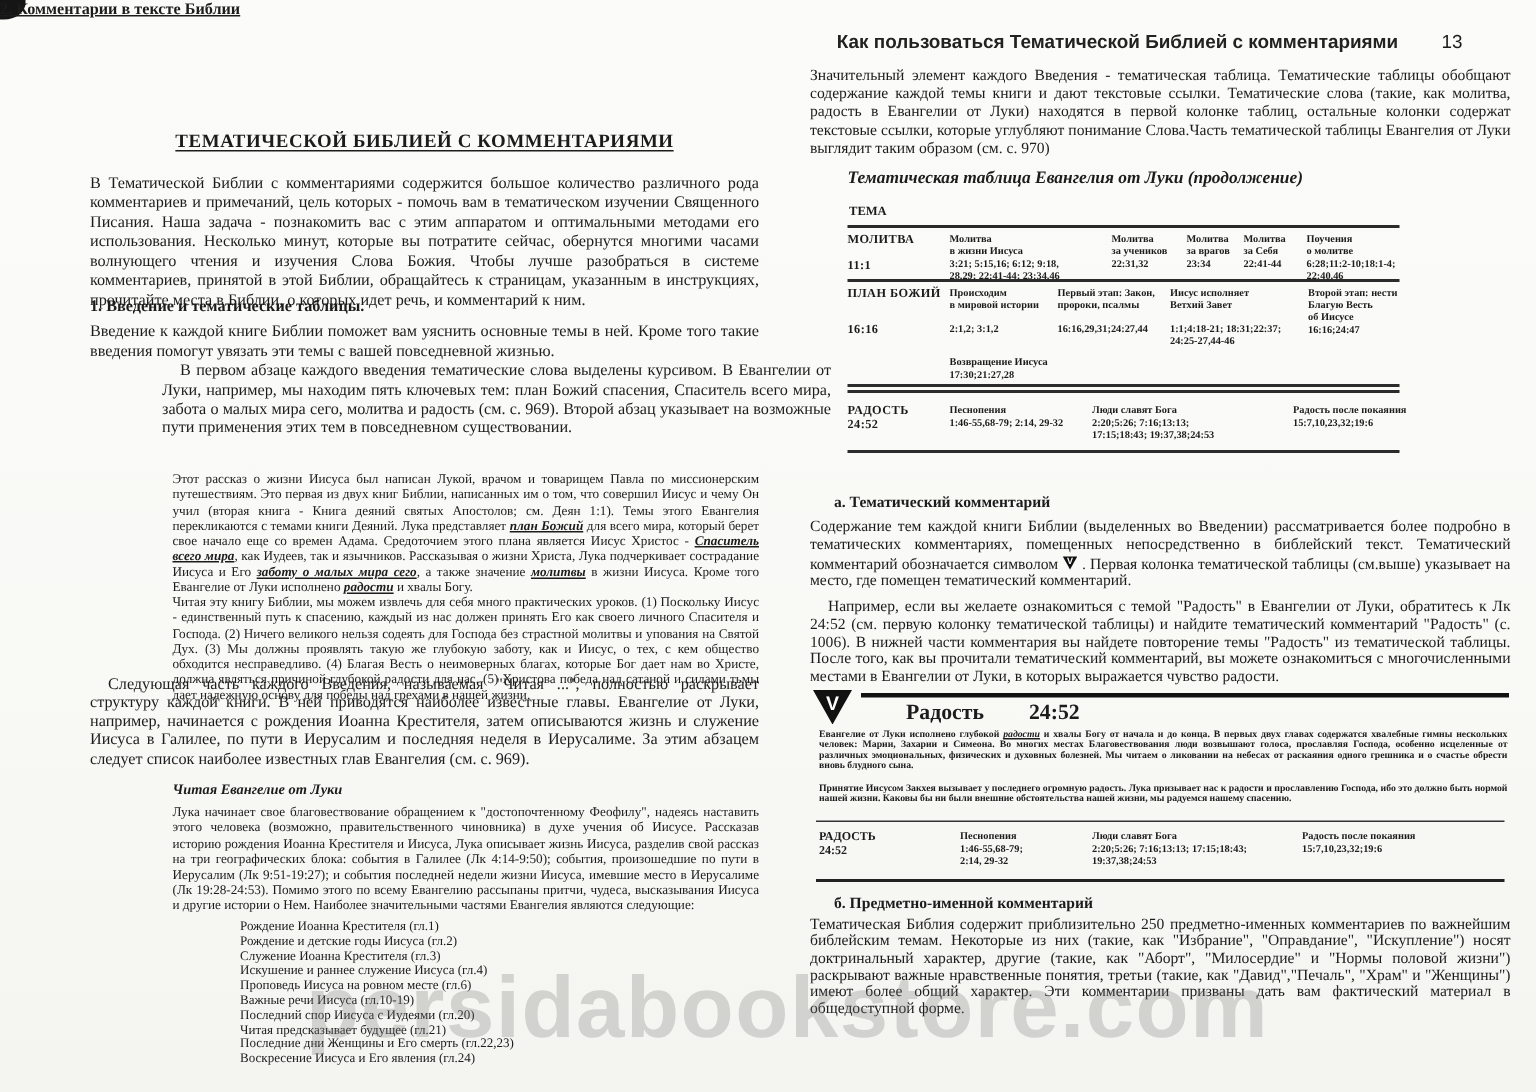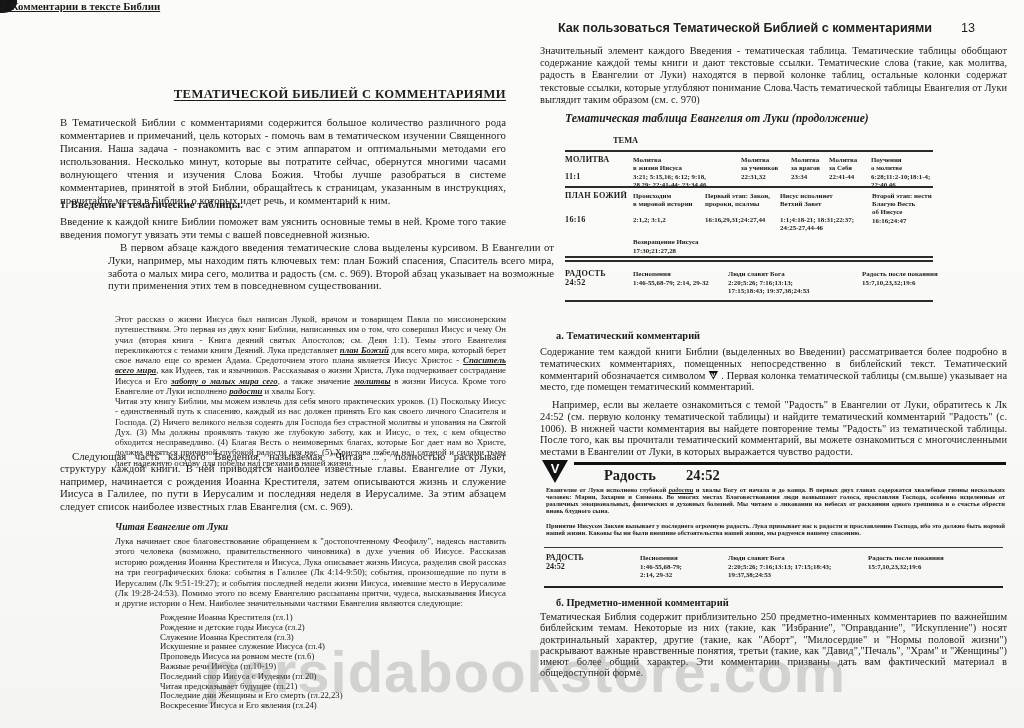--- a/index.html
+++ b/index.html
@@ -11,21 +11,21 @@
                border-radius:0 0 85% 0;}
   .pre{white-space:pre-line;}
   .indent{text-indent:12px;}
   .kw{font-weight:700;font-style:italic;text-decoration:underline;}
 
   
   .page{position:absolute;inset:0;}
   .lp{position:absolute;left:60px;width:446px;}
   .lp-title{top:50px;text-align:center;font-size:17px;font-weight:700;letter-spacing:2.5px;
             text-decoration:underline;text-underline-offset:3px;}
-  .lp-subtitle{top:87px;text-align:right;font-size:12.6px;font-weight:700;letter-spacing:.4px;
+  .lp-subtitle{top:87px;text-align:center;font-size:12.6px;font-weight:700;letter-spacing:.4px;
                text-decoration:underline;text-underline-offset:2px;}
   .p{font-size:10.8px;line-height:13px;text-align:justify;margin:0;}
   .p1{top:116px;}
   .h3{top:198px;font-size:10.8px;font-weight:700;}
   .p2{top:215px;line-height:12.6px;}
   .p3{top:241px;line-height:12.8px;margin-left:48px;}
   .lbl{font-weight:700;font-style:italic;font-size:9.6px;}
   .lbl1{top:301px;left:115px;}
   .block{position:absolute;left:115px;width:391px;font-size:8.8px;line-height:10.25px;
          text-align:justify;}
@@ -38,21 +38,21 @@
   
   .rp-el{position:absolute;}
   .run-head{left:540px;top:21px;width:410px;text-align:center;
             font-family:"Liberation Sans",sans-serif;font-size:12.6px;font-weight:700;color:#222;}
   .pagenum{left:961px;top:21px;font-family:"Liberation Sans",sans-serif;
            font-size:12.6px;font-weight:400;}
   .rp{position:absolute;left:540px;width:467px;font-size:10.4px;line-height:12.2px;
       text-align:justify;margin:0;}
   .top-p{top:45px;}
   .tbl-title{left:565px;top:112px;font-size:11.6px;font-weight:700;font-style:italic;}
-  .tema{left:566px;top:136px;font-size:8.4px;font-weight:700;margin-left:47px;}
+  .tema{left:566px;top:136px;font-size:8.4px;font-weight:700;}
   .bigtable{position:absolute;left:565px;top:148px;width:380px;height:160px;font-weight:700;}
   .rule{position:absolute;left:0;width:368px;height:1.5px;background:#2b2b2b;}
   .cell{position:absolute;font-size:6.9px;line-height:7.9px;}
   .cellh{font-weight:700;}
   .cellr{font-weight:700;margin-top:1px;}
   .theme{font-size:8.2px;letter-spacing:.3px;}
   .sec2{left:540px;top:309px;font-size:10.8px;font-weight:700;text-decoration:underline;margin:0;}
   .suba{left:556px;top:330px;font-size:10.4px;font-weight:700;}
   .pa1{top:346px;line-height:11.8px;}
   .pa2{top:399px;line-height:11.8px;}

